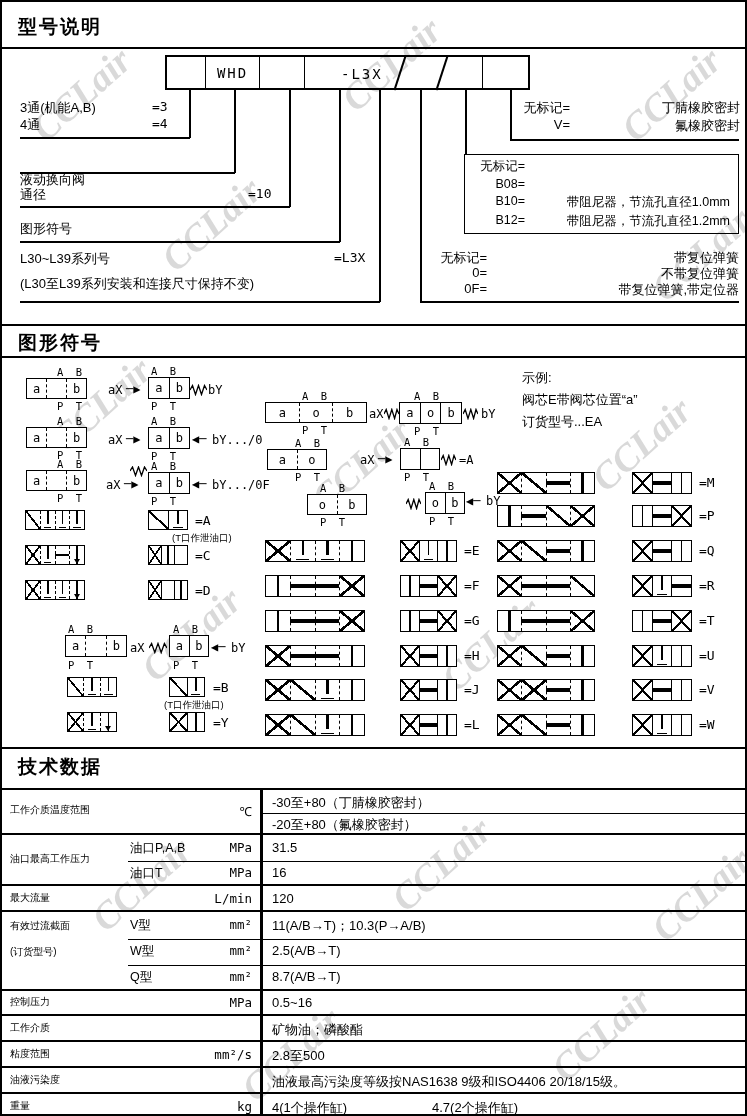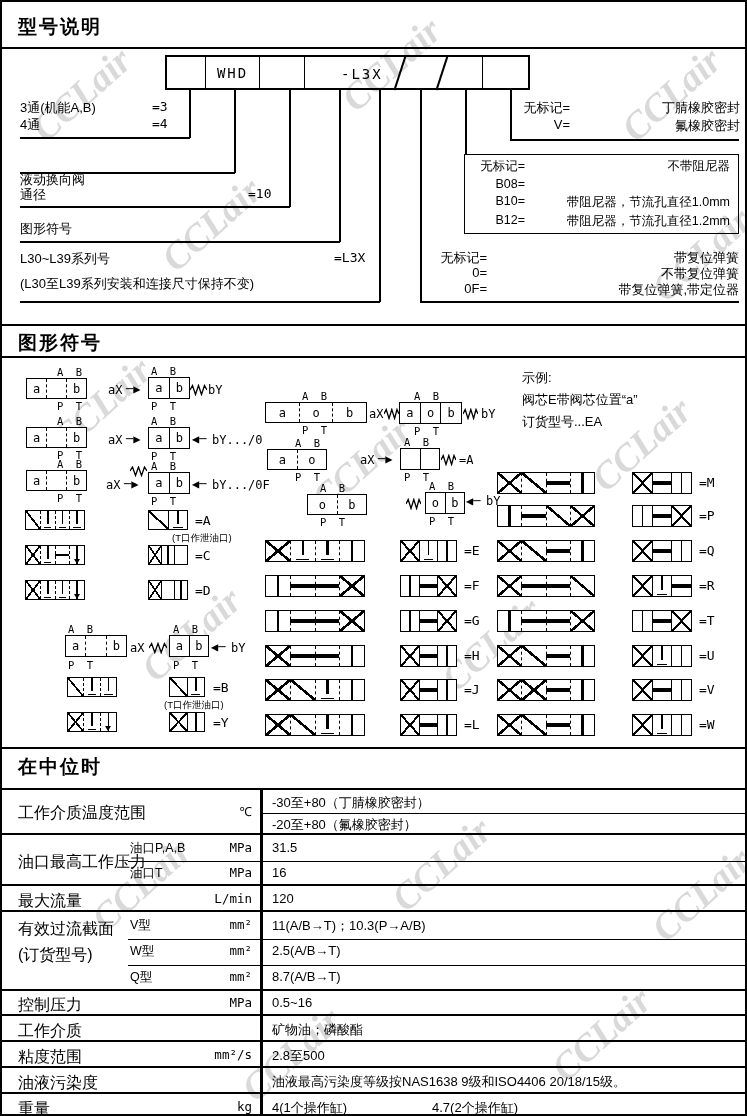--- a/index.html
+++ b/index.html
@@ -50,21 +50,21 @@
   .ct::after{content:"";position:absolute;bottom:1px;left:22%;right:22%;border-top:1.3px solid #000;}
   .ca{background-image:linear-gradient(to right,transparent 45%,#000 45%,#000 55%,transparent 55%);}
   .ca::after{content:"";position:absolute;bottom:0;left:50%;margin-left:-3px;
              border-left:3px solid transparent;border-right:3px solid transparent;border-top:5px solid #000;}
   .cb{}
   .sp-label{position:absolute;font:13px "DejaVu Sans Mono","Liberation Mono",monospace;white-space:nowrap;}
   
   .tech{position:absolute;left:0;top:786px;width:747px;}
   .trow{position:relative;border-top:2.2px solid #000;box-sizing:border-box;}
   .vdiv{position:absolute;left:258px;top:0;bottom:0;width:2.6px;background:#000;}
-  .tL{position:absolute;left:8px;font-size:16px;white-space:nowrap;margin-left:8px;}
+  .tL{position:absolute;left:8px;font-size:10px;white-space:nowrap;}
   .tS{position:absolute;left:128px;font-size:12.5px;white-space:nowrap;}
   .tU{position:absolute;left:185px;width:65px;text-align:right;font-size:12.5px;white-space:nowrap;
       font-family:"DejaVu Sans Mono","Liberation Mono",monospace;}
   .tV{position:absolute;left:270px;font-size:13px;white-space:nowrap;}
   .sub-hl{position:absolute;height:1.4px;background:#000;right:0;}
 </style>
 </head>
 <body>
 
 <div class="page">
@@ -130,21 +130,20 @@
   <span class="txt" style="left:18px;top:273px">(L30至L39系列安装和连接尺寸保持不变)</span>
 
   <span class="txt" style="left:460px;top:97px;width:108px;text-align:right">无标记=</span>
   <span class="txt" style="left:560px;top:97px;width:178px;text-align:right">丁腈橡胶密封</span>
   <span class="txt" style="left:460px;top:115px;width:108px;text-align:right">V=</span>
   <span class="txt" style="left:560px;top:115px;width:178px;text-align:right">氟橡胶密封</span>
 
   <div class="optbox">
     <div class="optrow">
       <span class="okey">无标记=</span>
-      <span class="oval">不带阻尼器</span>
     </div>
     <div class="optrow">
       <span class="okey">B08=</span>
     </div>
     <div class="optrow">
       <span class="okey">B10=</span>
       <span class="oval">带阻尼器，节流孔直径1.0mm</span>
     </div>
     <div class="optrow">
       <span class="okey">B12=</span>
@@ -538,21 +537,21 @@
       </div>
       <div class="spool" style="left: 630px; top: 712px; width: 60px; height: 22px;">
         <div class="sc cX"></div>
         <div class="sc ct"></div>
         <div class="sc cv"></div>
       </div>
       <span class="sp-label" style="left: 697px; top: 715px;">=W</span>
     </div>
 
   <div class="rule" style="top:745px"></div>
-  <div class="sec-title" style="top:752px">在中位时</div>
+  <div class="sec-title" style="top:752px">技术数据</div>
 
   <div class="tech">
 
     <div class="trow" style="height:45px">
       <span class="tL" style="top:13px">工作介质温度范围</span>
       <span class="tU" style="top:13px">℃</span>
       <span class="tV" style="top:4px">-30至+80（丁腈橡胶密封）</span>
       <span class="tV" style="top:26px">-20至+80（氟橡胶密封）</span>
       <div class="sub-hl" style="left:260px;top:23px"></div>
       <div class="vdiv"></div>

